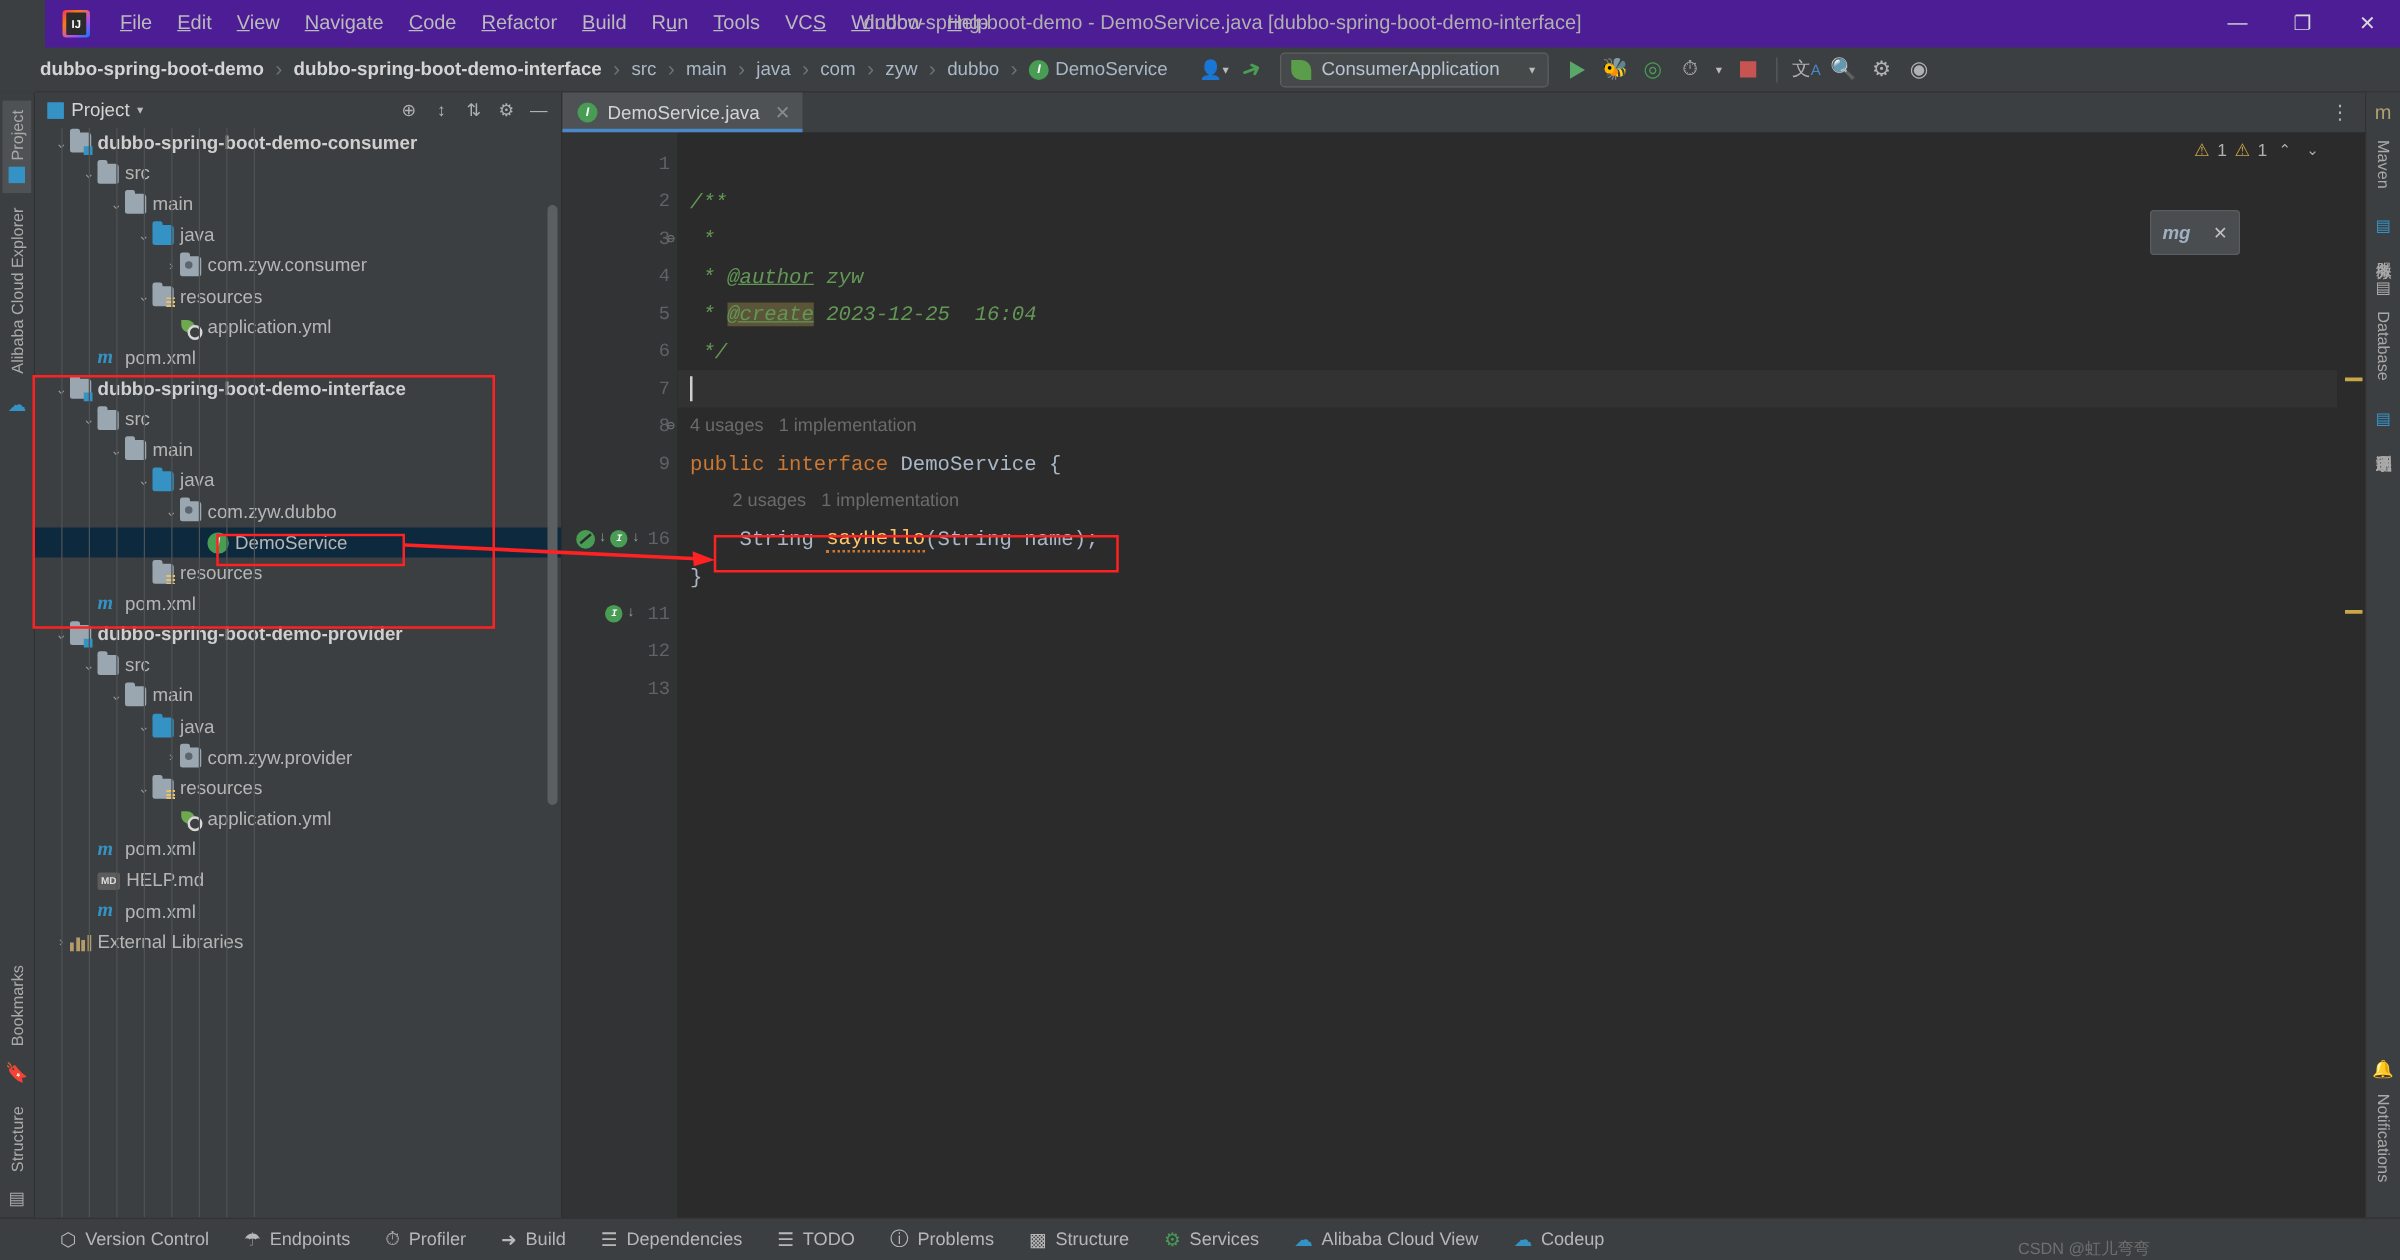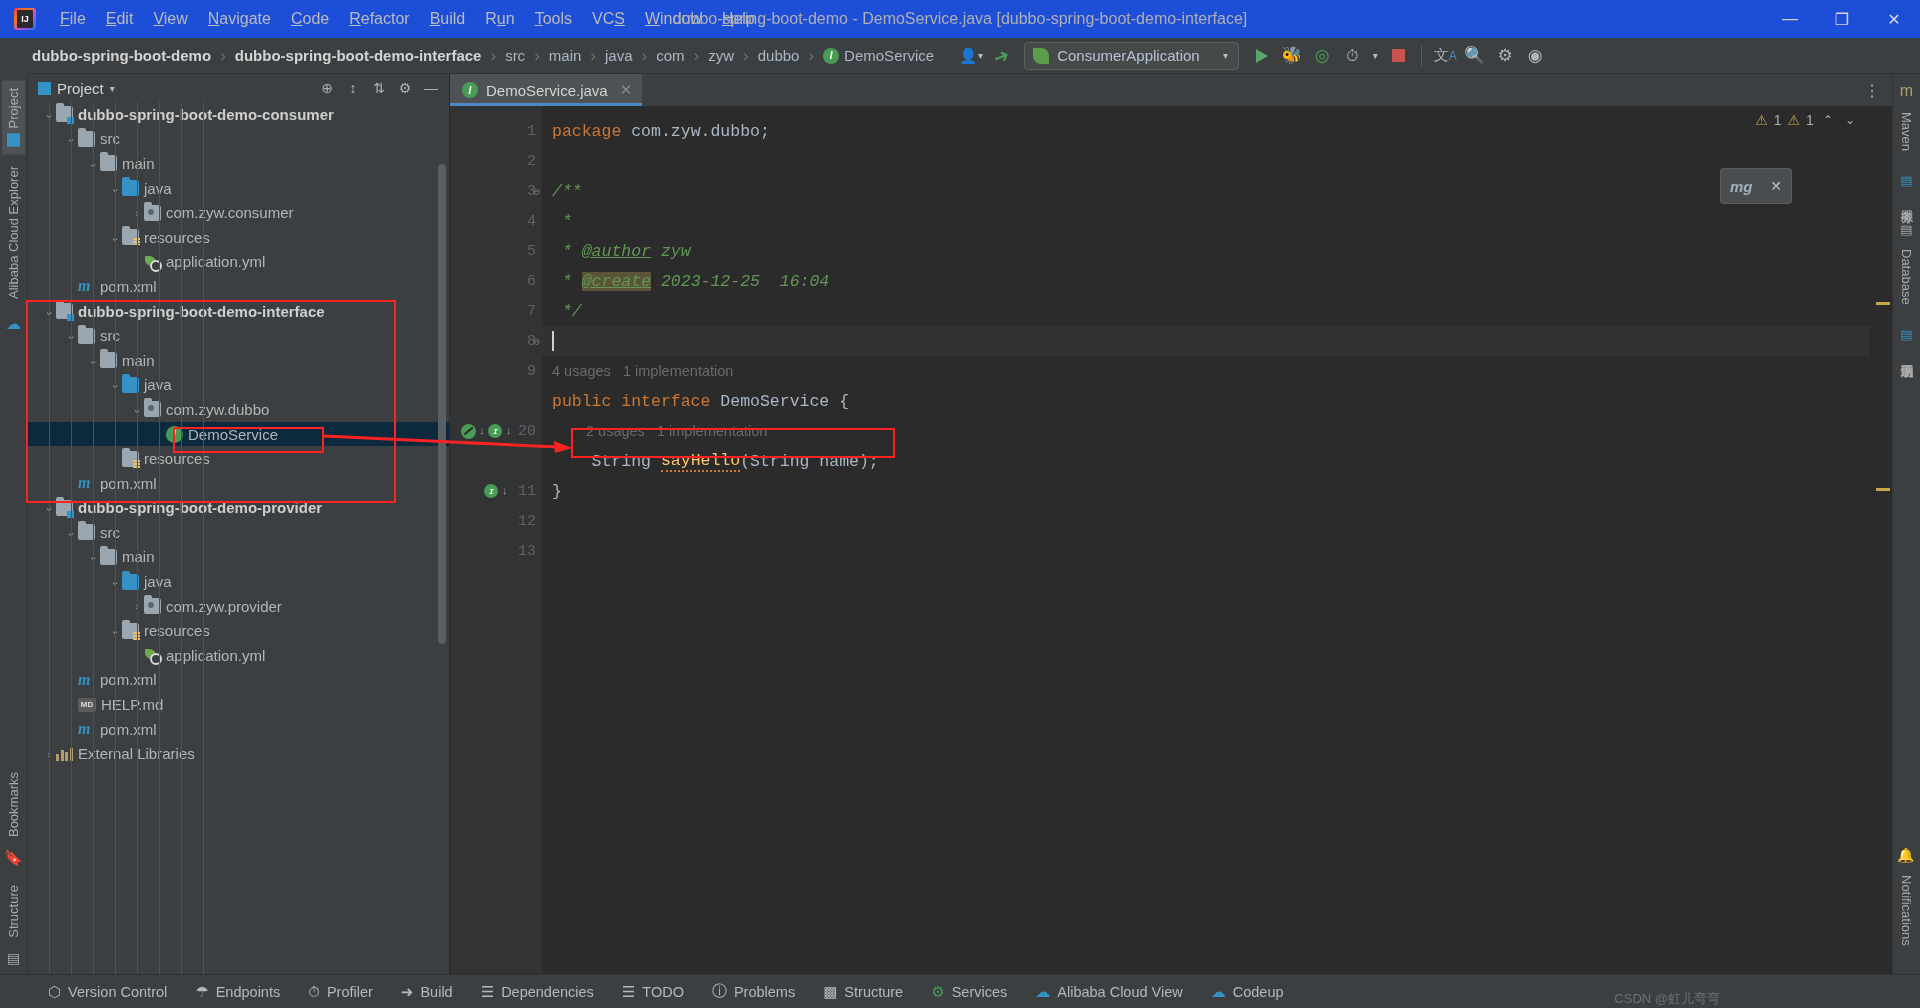--- a/index.html
+++ b/index.html
@@ -7,22 +7,22 @@
     width: 1920px; height: 1008px;
     background: #3c3f41;
     font-family: "Liberation Sans", sans-serif;
     overflow: hidden;
     color: #bbbbbb;
   }
   .app { position: relative; width: 1920px; height: 1008px; display: flex; flex-direction: column; }
 
   
   .titlebar {
-    height: 38px; background: #1d4ed8; display: flex; align-items: center;
-    flex: 0 0 38px; position: relative;
+    height: 38px; background: #4c1d95; display: flex; align-items: center;
+    flex: 0 0 38px; position: relative; margin-left: 36px;
   }
   .ij-logo {
     width: 22px; height: 22px; margin-left: 14px; margin-right: 14px;
     border-radius: 3px; position: relative; flex: 0 0 22px;
     background: linear-gradient(135deg, #fe315d 0%, #f97a12 30%, #b24eef 65%, #087cfa 100%);
   }
   .ij-logo::after {
     content: "IJ"; position: absolute; left: 3px; top: 2px;
     width: 16px; height: 18px; background: #2b2b2b; color: #fff;
     font-size: 9px; line-height: 18px; text-align: center; font-weight: bold;
@@ -593,41 +593,40 @@
             <div class="gline">
               <span class="num"></span>
             </div>
             <div class="gline">
               <span class="gutter-marks" style="right:30px">
                 <span class="bean-ico"></span>
                 <span class="dn-arrow">↓</span>
                 <span class="impl-ico">I</span>
                 <span class="dn-arrow">↓</span>
               </span>
-              <span class="num">20</span>
+              <span class="num">16</span>
             </div>
             <div class="gline">
               <span class="num"></span>
             </div>
             <div class="gline">
               <span class="gutter-marks" style="right:34px">
                 <span class="impl-ico">I</span>
                 <span class="dn-arrow">↓</span>
               </span>
               <span class="num">11</span>
             </div>
             <div class="gline">
               <span class="num">12</span>
             </div>
             <div class="gline">
               <span class="num">13</span>
             </div>
           </div>
         <div class="code-area" id="codearea">
-            <div class="cline"><span class="kw">package </span><span class="str">com.zyw.dubbo;</span></div>
             <div class="cline"></div>
             <div class="cline"><span class="cmt">/**</span></div>
             <div class="cline"><span class="cmt"> *</span></div>
             <div class="cline"><span class="cmt"> * </span><span class="tag">@author</span><span class="cmt"> zyw</span></div>
             <div class="cline"><span class="cmt"> * </span><span class="tag hl">@create</span><span class="cmt"> 2023-12-25  16:04</span></div>
             <div class="cline"><span class="cmt"> */</span></div>
             <div class="cline current"><span class="caret-bar"></span></div>
             <div class="cline"><span class="hint" style="padding-left:0px">4 usages   1 implementation</span></div>
             <div class="cline"><span class="kw">public </span><span class="kw">interface </span><span class="cls">DemoService </span><span class="str">{</span></div>
             <div class="cline"><span class="hint" style="padding-left:34px">2 usages   1 implementation</span></div>

